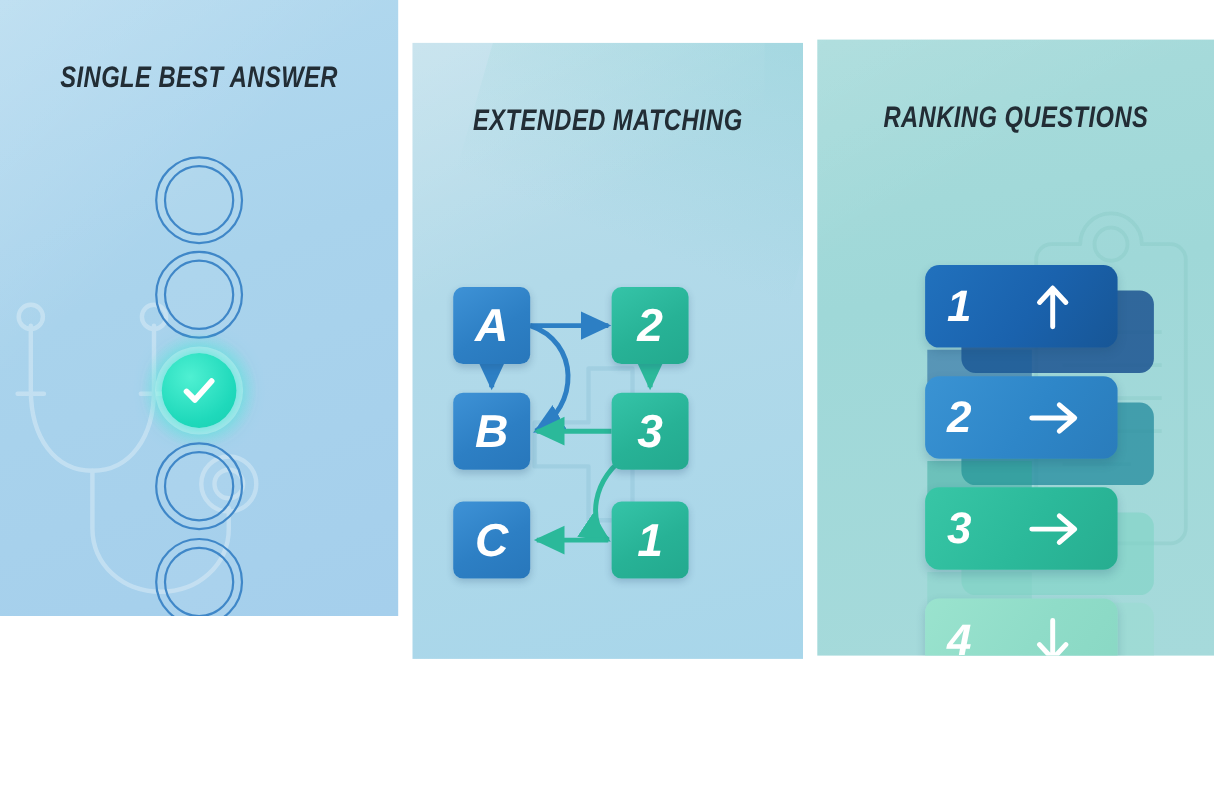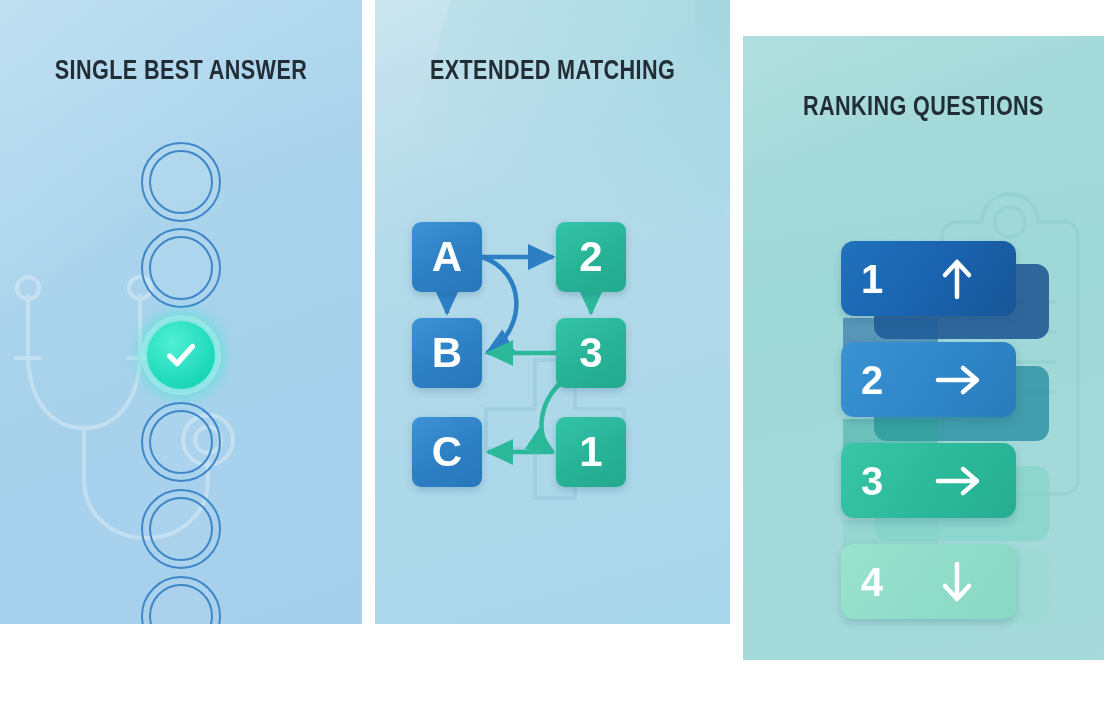--- a/index.html
+++ b/index.html
@@ -12,26 +12,27 @@
   .board {
     position:relative;
     width:1104px; height:720px;
     display:flex;
     background:#ffffff;
   }
 
   
   .panel {
     position:relative;
-    height:624px;
+    height:560px;
     overflow:hidden;
     flex:0 0 auto;
+    font-style:italic;
   }
   .panel-1 { width:362px; background:linear-gradient(160deg,#b4daef 0%,#a9d3ec 45%,#a5cfec 100%); }
-  .panel-2 { width:355px; background:linear-gradient(165deg,#bfdfeb 0%,#b2dae9 38%,#a8d6ea 100%); }
+  .panel-2 { width:355px; background:linear-gradient(165deg,#bfdfeb 0%,#b2dae9 38%,#a8d6ea 100%);margin-top:39px; }
   .panel-3 { width:361px; background:linear-gradient(170deg,#a8dbdb 0%,#9fd8d8 40%,#a6dadb 100%);margin-top:36px; }
   .gap { width:13px; height:720px; background:#ffffff; flex:0 0 auto; }
 
   
   .sheen { position:absolute; inset:0; pointer-events:none; }
   .sheen-1::before {
     content:""; position:absolute; left:-40%; top:-30%;
     width:160%; height:90%;
     background:linear-gradient(135deg, rgba(255,255,255,.30), rgba(255,255,255,0) 62%);
     border-radius:0 0 70% 0;

